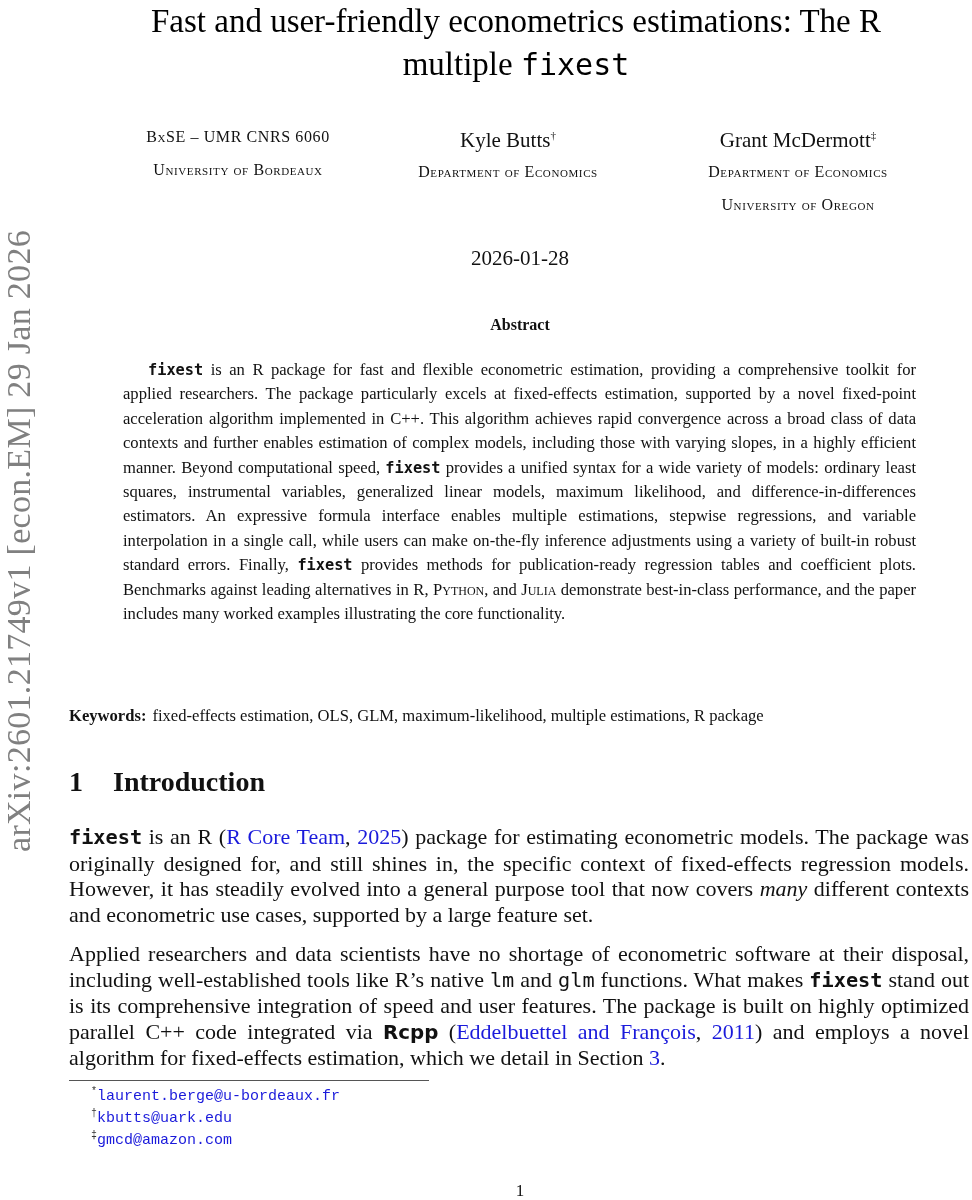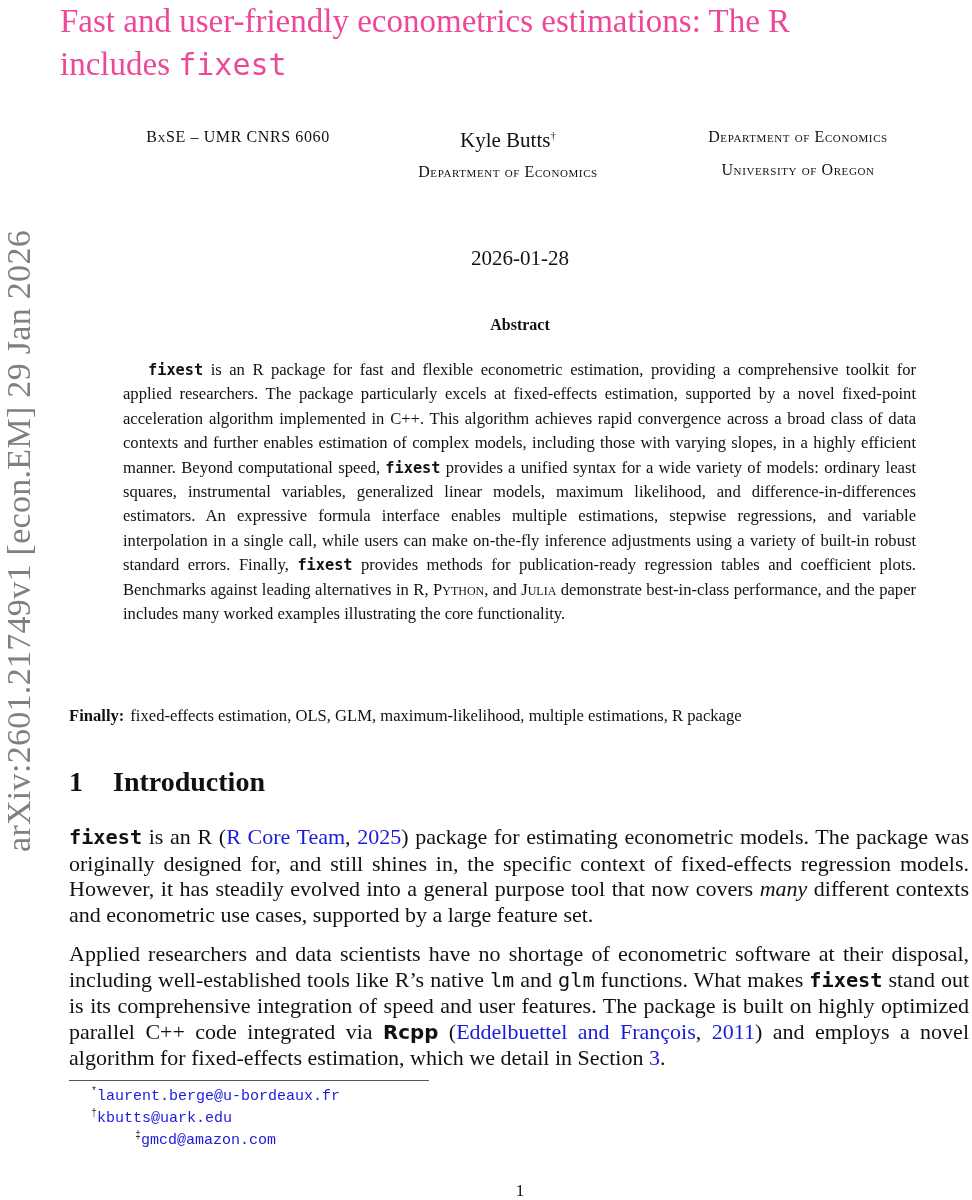--- a/index.html
+++ b/index.html
@@ -10,22 +10,22 @@
   .tt { font-family:"DejaVu Sans Mono", "Liberation Mono", monospace; font-size:0.92em; }
   .sans-bold { font-family:"DejaVu Sans", "Liberation Sans", sans-serif; font-weight:bold; font-size:0.9em; }
   .link { color:#1a1adb; text-decoration:none; }
   .sc { font-variant:small-caps; }
 
   #arxiv-stamp { position:absolute; left:-331px; top:521px; width:700px; height:40px;
     transform:rotate(-90deg); transform-origin:center center;
     font-family:"Liberation Serif", "Times New Roman", serif; font-size:34px; color:#808080;
     white-space:nowrap; text-align:center; line-height:40px; letter-spacing:0.3px; }
 
-  #title { position:absolute; left:60px; top:0px; width:912px; text-align:left;
-    font-family:"Liberation Serif", serif; font-size:33px; line-height:43px; color:#ec4899; }
+  #title { position:absolute; left:60px; top:0px; width:912px; text-align:center;
+    font-family:"Liberation Serif", serif; font-size:33px; line-height:43px; color:#000000; }
   #title .mono { font-size:30px; }
 
   .authors { position:absolute; top:120px; left:0; width:972px; }
   .author { position:absolute; text-align:center; width:300px; }
   .author .name { font-size:21px; line-height:30px; font-family:"Liberation Serif", serif; }
   .author .aff { font-size:16px; line-height:33px; font-variant:small-caps; letter-spacing:0.6px; font-family:"Liberation Serif", serif; }
   .author sup { font-size:11px; }
 
   #date { position:absolute; top:246px; left:0; width:1040px; text-align:center; font-size:21px; font-family:"Liberation Serif", serif; }
 
@@ -41,54 +41,56 @@
   #section-heading .num { display:inline-block; width:44px; }
 
   .para { position:absolute; left:69px; width:900px; font-size:22px; line-height:25.6px;
     text-align:justify; font-family:"Liberation Serif", serif; }
   #p1 { top:824px; }
   #p2 { top:941px; }
 
   #fn-rule { position:absolute; left:69px; top:1080px; width:360px; border-top:1.3px solid #555; }
   .footnote { position:absolute; left:91px; font-size:15px; font-family:Liberation Mono, monospace; }
   .footnote sup { font-size:10px; color:#333; }
-  #fn1 { top:1086px; } #fn2 { top:1108px; } #fn3 { top:1130px;margin-left:44px; }
+  #fn1 { top:1086px; } #fn2 { top:1108px; } #fn3 { top:1130px; }
 
   #page-number { position:absolute; top:1181px; left:0; width:1040px; text-align:center; font-size:17px; font-family:"Liberation Serif", serif; }
 </style>
 </head>
 <body>
 
 <div id="arxiv-stamp">arXiv:2601.21749v1  [econ.EM]  29 Jan 2026</div>
 
 <div id="title">
   <div>Fast and user-friendly econometrics estimations: The R</div>
-  <div><span>includes </span><span class="mono">fixest</span></div>
+  <div><span>multiple </span><span class="mono">fixest</span></div>
 </div>
 
 <div class="authors">
   <div class="author" style="left:88px;">
     <div class="aff">BxSE – UMR CNRS 6060</div>
+    <div class="aff">University of Bordeaux</div>
   </div>
   <div class="author" style="left:358px;">
     <div class="name"><span>Kyle Butts</span><sup>†</sup></div>
     <div class="aff">Department of Economics</div>
   </div>
   <div class="author" style="left:648px;">
+    <div class="name"><span>Grant McDermott</span><sup>‡</sup></div>
     <div class="aff">Department of Economics</div>
     <div class="aff">University of Oregon</div>
   </div>
 </div>
 
 <div id="date">2026-01-28</div>
 
 <div id="abstract-heading">Abstract</div>
 <div id="abstract"><span class="tt-bold">fixest</span><span> is an R package for fast and flexible econometric estimation, providing a comprehensive toolkit for applied researchers. The package particularly excels at fixed-effects estimation, supported by a novel fixed-point acceleration algorithm implemented in C++. This algorithm achieves rapid convergence across a broad class of data contexts and further enables estimation of complex models, including those with varying slopes, in a highly efficient manner. Beyond computational speed, </span><span class="tt-bold">fixest</span><span> provides a unified syntax for a wide variety of models: ordinary least squares, instrumental variables, generalized linear models, maximum likelihood, and difference-in-differences estimators. An expressive formula interface enables multiple estimations, stepwise regressions, and variable interpolation in a single call, while users can make on-the-fly inference adjustments using a variety of built-in robust standard errors. Finally, </span><span class="tt-bold">fixest</span><span> provides methods for publication-ready regression tables and coefficient plots.  Benchmarks against leading alternatives in R, </span><span class="sc">Python</span><span>, and </span><span class="sc">Julia</span><span> demonstrate best-in-class performance, and the paper includes many worked examples illustrating the core functionality.</span></div>
 
-<div id="keywords"><b>Finally:</b><span>fixed-effects estimation, OLS, GLM, maximum-likelihood, multiple estimations, R package</span></div>
+<div id="keywords"><b>Keywords:</b><span>fixed-effects estimation, OLS, GLM, maximum-likelihood, multiple estimations, R package</span></div>
 
 <div id="section-heading"><span class="num">1</span><span>Introduction</span></div>
 
 <div id="p1" class="para"><span class="tt-bold">fixest</span><span> is an R (</span><a class="link"><span>R Core Team</span></a><span>, </span><a class="link">2025</a><span>) package for estimating econometric models.  The package was originally designed for, and still shines in, the specific context of fixed-effects regression models. However, it has steadily evolved into a general purpose tool that now covers </span><i>many</i><span> different contexts and econometric use cases, supported by a large feature set.</span></div>
 
 <div id="p2" class="para"><span>Applied researchers and data scientists have no shortage of econometric software at their disposal, including well-established tools like R’s native </span><span class="tt">lm</span><span> and </span><span class="tt">glm</span><span> functions. What makes </span><span class="tt-bold">fixest</span><span> stand out is its comprehensive integration of speed and user features.  The package is built on highly optimized parallel C++ code integrated via </span><span class="sans-bold">Rcpp</span><span> (</span><a class="link">Eddelbuettel and François</a><span>, </span><a class="link">2011</a><span>) and employs a novel algorithm for fixed-effects estimation, which we detail in Section </span><a class="link">3</a><span>.</span></div>
 
 <div id="fn-rule"></div>
 <div id="fn1" class="footnote"><sup>*</sup><a class="link">laurent.berge@u-bordeaux.fr</a></div>
 <div id="fn2" class="footnote"><sup>†</sup><a class="link">kbutts@uark.edu</a></div>

